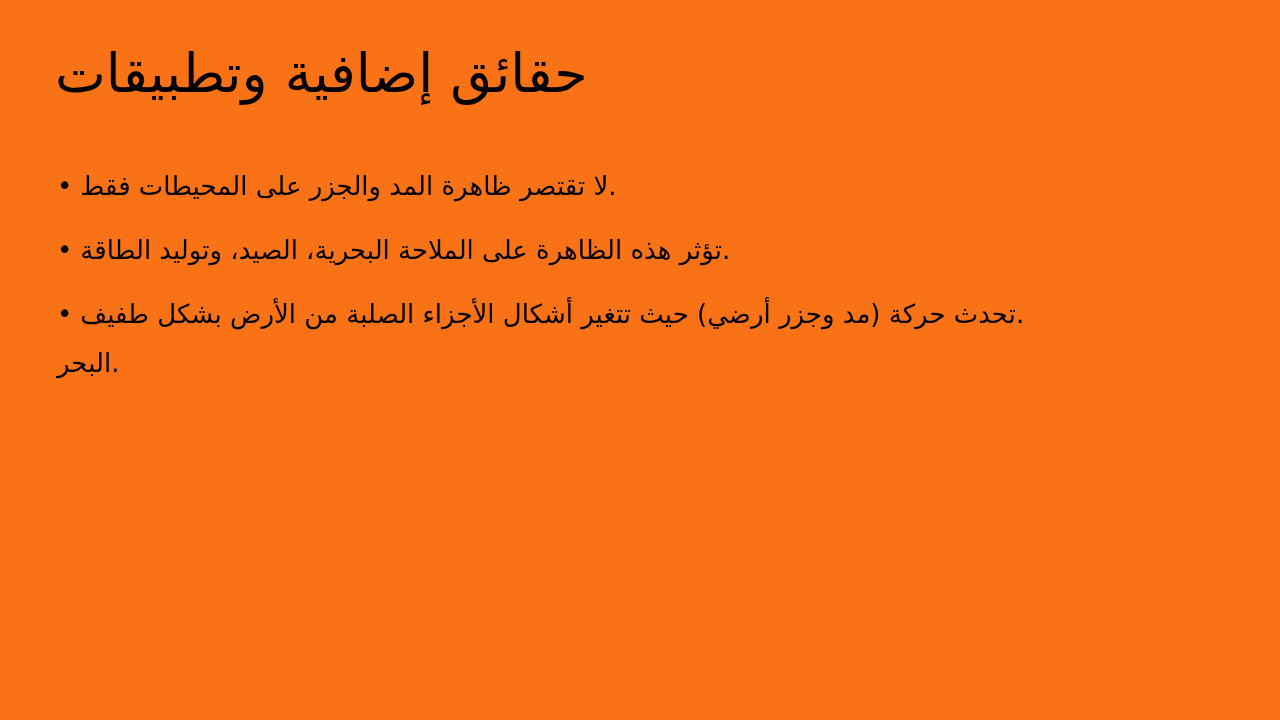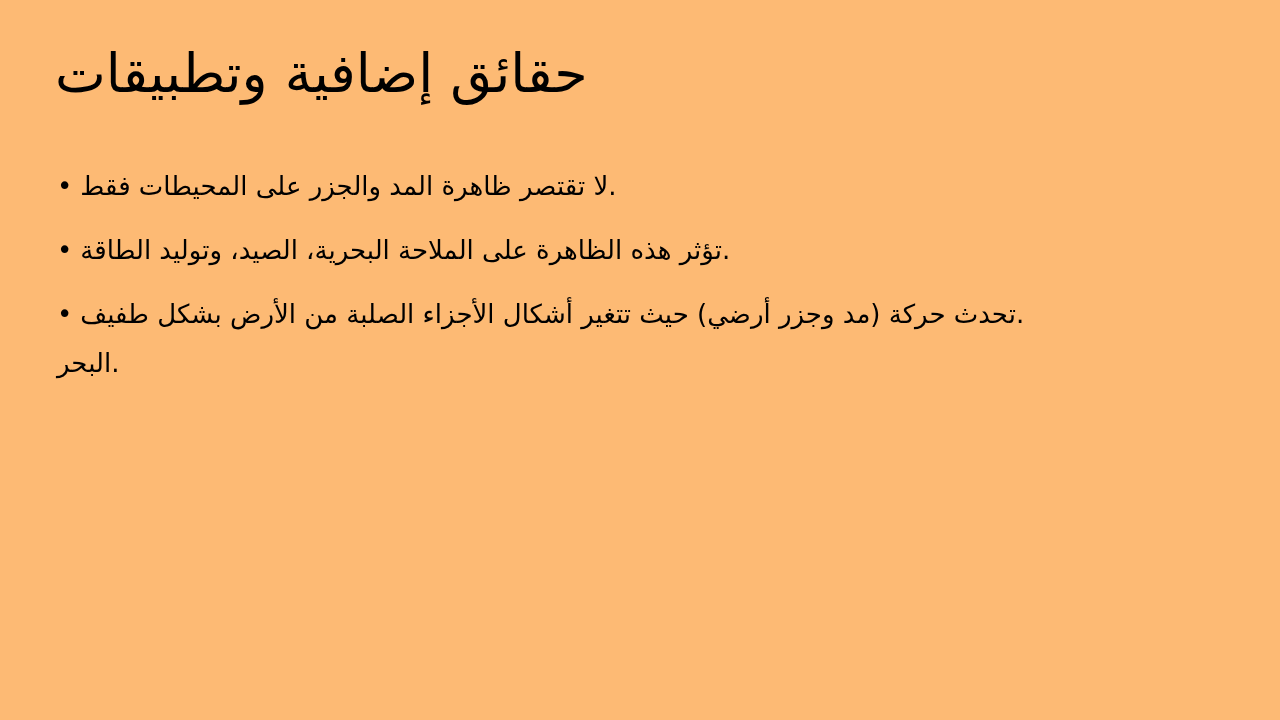--- a/index.html
+++ b/index.html
@@ -6,21 +6,21 @@
     margin: 0;
     padding: 0;
     width: 1280px;
     height: 720px;
     overflow: hidden;
   }
   .slide {
     position: relative;
     width: 1280px;
     height: 720px;
-    background: #fdba74;
+    background: #f97316;
     font-family: "DejaVu Sans", sans-serif;
     color: #000000;
     direction: ltr;
   }
   .slide-title {
     position: absolute;
     left: 55px;
     top: 38px;
     width: 1170px;
     font-size: 54px;

